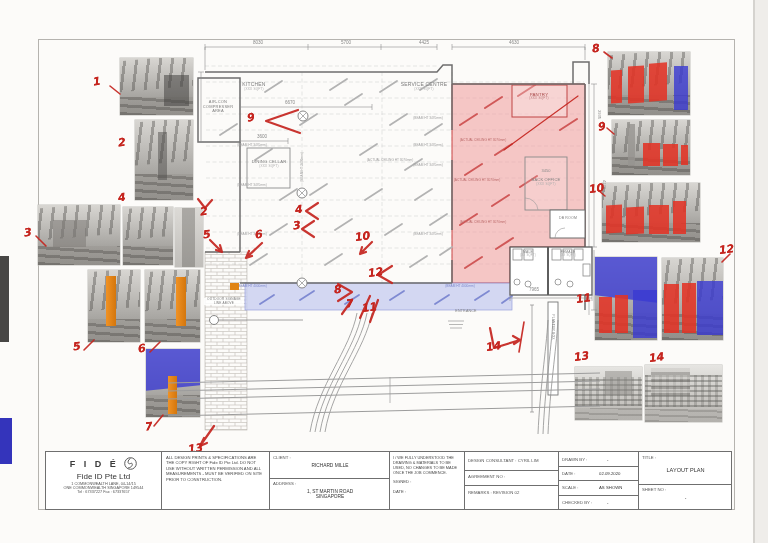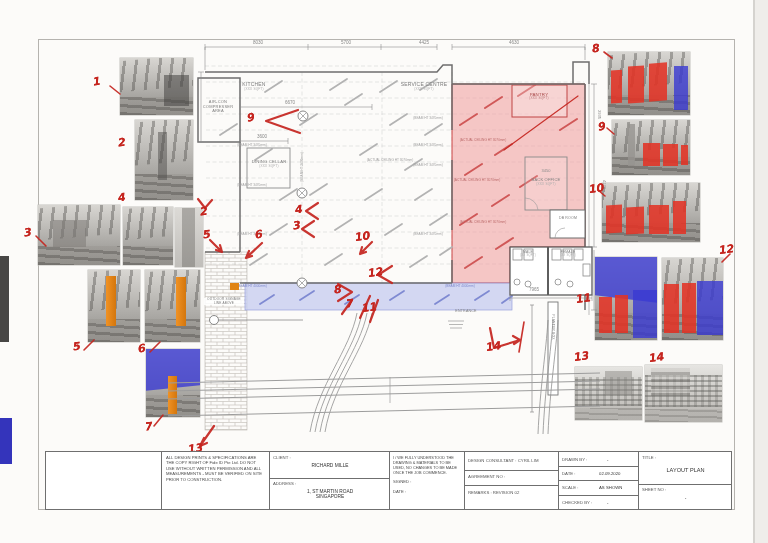--- a/index.html
+++ b/index.html
@@ -347,20 +347,32 @@
       <path d="M154 426 L163 415" stroke-width="1.6"></path>
       <path d="M604 52 L612 58" stroke-width="1.6"></path>
       <path d="M607 128 L614 134" stroke-width="1.6"></path>
       <path d="M598 190 L605 196" stroke-width="1.6"></path>
       <path d="M730 254 L722 262" stroke-width="1.6"></path>
     </g>
   </svg>
 
   <div class="tb">
 
+    <div class="cell" style="left:0;width:115px;border-left:none;text-align:center;">
+      <div style="margin-top:5px;font-weight:bold;font-size:9px;letter-spacing:3px;color:#3b3b3b;"><span>F I D É</span>
+        <svg width="13" height="13" viewBox="0 0 13 13" style="vertical-align:-3px;">
+          <circle cx="6.5" cy="6.5" r="5.8" fill="none" stroke="#5a5a5a" stroke-width="1"></circle>
+          <path d="M6.5 1.5 C3 3 3.5 8 6.5 6.5 C9.5 5 9 10.5 4 11" fill="none" stroke="#5a5a5a" stroke-width="1"></path>
+        </svg>
+      </div>
+      <div style="font-size:8px;color:#333;margin-top:2px;">Fide ID Pte Ltd</div>
+      <div style="font-size:3.8px;color:#555;margin-top:1px;">1 COMMONWEALTH LANE, 04-14/15</div>
+      <div style="font-size:3.8px;color:#555;">ONE COMMONWEALTH SINGAPORE 149544</div>
+      <div style="font-size:3.8px;color:#555;">Tel : 67337227      Fax : 67337657</div>
+    </div>
 
     <div class="cell small" style="left:115px;width:108px;padding:3px 4px;box-sizing:border-box;color:#4a4a4a;">ALL DESIGN PRINTS &amp; SPECIFICATIONS ARE THE COPY RIGHT OF Fide ID Pte Ltd. DO NOT USE WITHOUT WRITTEN PERMISSION AND ALL MEASUREMENTS - MUST BE VERIFIED ON SITE PRIOR TO CONSTRUCTION.</div>
 
     <div class="cell" style="left:223px;width:120px;">
       <div style="position:absolute;left:0;right:0;top:26px;border-top:.8px solid #6f6f6f;"></div>
       <span class="flab" style="left:3px;top:3px;">CLIENT :</span>
       <span class="fval" style="left:0;right:0;top:11px;">RICHARD MILLE</span>
       <span class="flab" style="left:3px;top:29px;">ADDRESS :</span>
       <span class="fval pre" style="left:0;right:0;top:37px;">1, ST MARTIN ROAD
 SINGAPORE</span>

